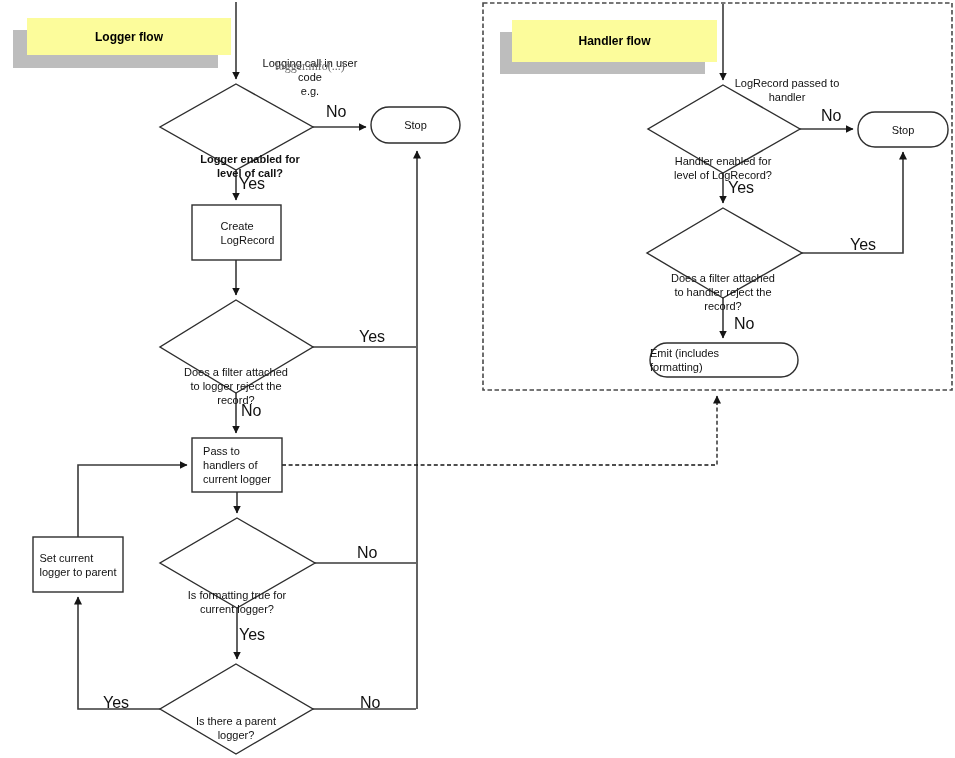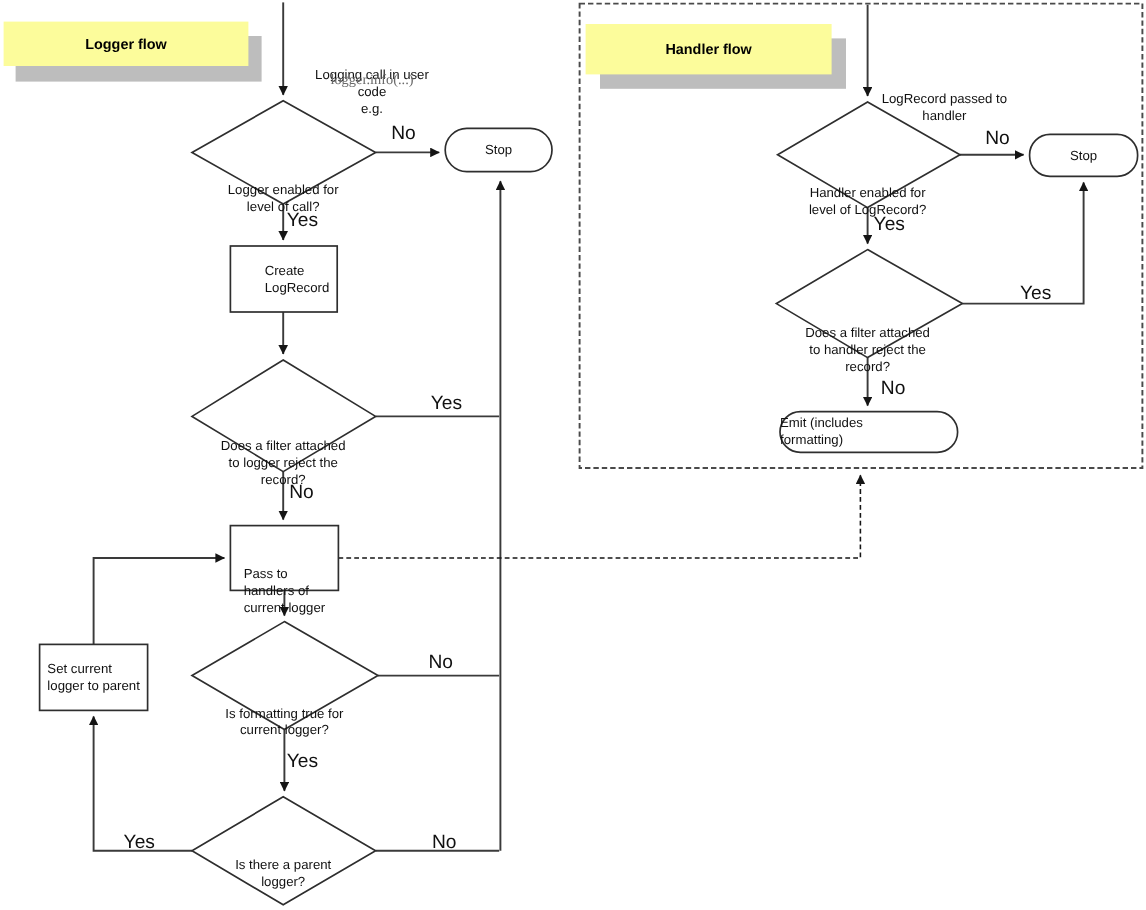--- a/index.html
+++ b/index.html
@@ -23,21 +23,21 @@
   .yn{position:absolute;font-size:16px;line-height:13px;color:#111;}
   .code{
     position:absolute;text-align:center;
     font-family:Liberation Serif, serif;font-size:12px;line-height:14px;
     color:var(--code_text,#666);white-space:pre;
   }
   .sticky-shadow{position:absolute;background:var(--sticky_shadow,#bdbdbd);}
   .sticky{
     position:absolute;background:var(--sticky_fill,#fdfd9d);
     display:flex;align-items:center;justify-content:center;
-    font-weight:bold;font-size:12px;color:#000;
+    font-weight:bold;font-size:12px;color:#000;margin-left:24px;
   }
 </style>
 </head>
 <body>
 
 <div class="stage">
 
   <div class="sticky-shadow" style="left:13px;top:30px;width:205px;height:38px;"></div>
   <div class="sticky" style="left:3px;top:18px;width:204px;height:37px;">
     <span>Logger flow</span>
@@ -91,36 +91,36 @@
     <rect class="shape" x="858" y="112" width="90" height="35" rx="17"></rect>
     <polygon class="shape" points="723,208 802,253 723,298 647,253"></polygon>
     <rect class="shape" x="650" y="343" width="148" height="34" rx="17"></rect>
   </svg>
 
   <div class="lbl" style="left:240px;top:16px;width:140px;">Logging call in user
 code
 e.g.</div>
   <div class="code" style="left:228px;top:59px;width:164px;">logger.info(...)</div>
 
-  <div class="lbl" style="left:166px;top:112px;width:140px;">Logger enabled for
+  <div class="lbl" style="left:180px;top:112px;width:140px;font-weight:bold;">Logger enabled for
 level of call?</div>
   <div class="yn" style="left:326px;top:105px;">No</div>
   <div class="boxlbl" style="left:371px;top:107px;width:89px;height:36px;">Stop</div>
   <div class="yn" style="left:239px;top:177px;">Yes</div>
 
   <div class="boxlbl" style="left:192px;top:205px;width:111px;height:55px;">Create
 LogRecord</div>
 
   <div class="lbl" style="left:162px;top:325px;width:148px;">Does a filter attached
 to logger reject the
 record?</div>
   <div class="yn" style="left:359px;top:330px;">Yes</div>
   <div class="yn" style="left:241px;top:404px;">No</div>
 
-  <div class="boxlbl" style="left:192px;top:438px;width:90px;height:54px;margin-top:28px;">Pass to
+  <div class="boxlbl" style="left:192px;top:438px;width:90px;height:54px;">Pass to
 handlers of
 current logger</div>
 
   <div class="lbl" style="left:160px;top:548px;width:154px;">Is formatting true for
 current logger?</div>
   <div class="yn" style="left:357px;top:546px;">No</div>
   <div class="yn" style="left:239px;top:628px;">Yes</div>
 
   <div class="lbl" style="left:166px;top:674px;width:140px;">Is there a parent
 logger?</div>

